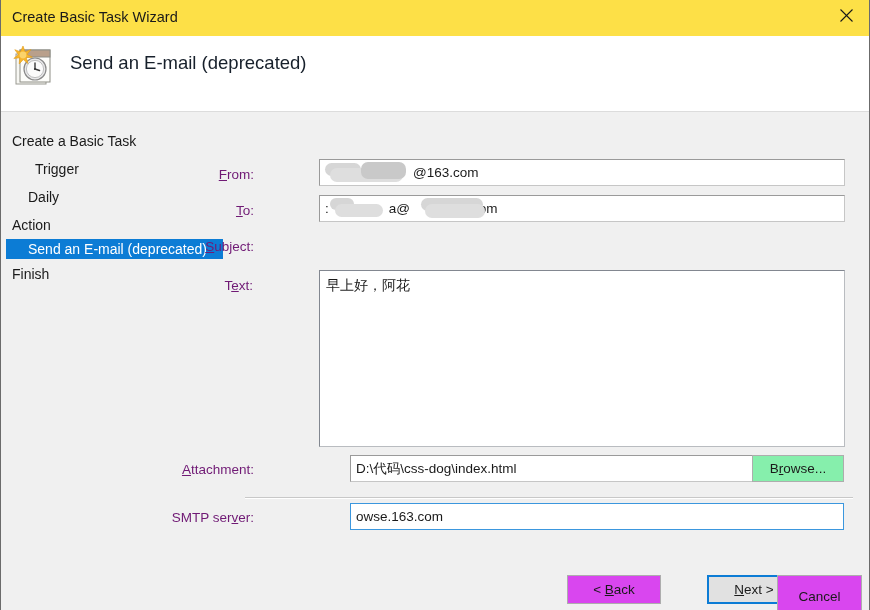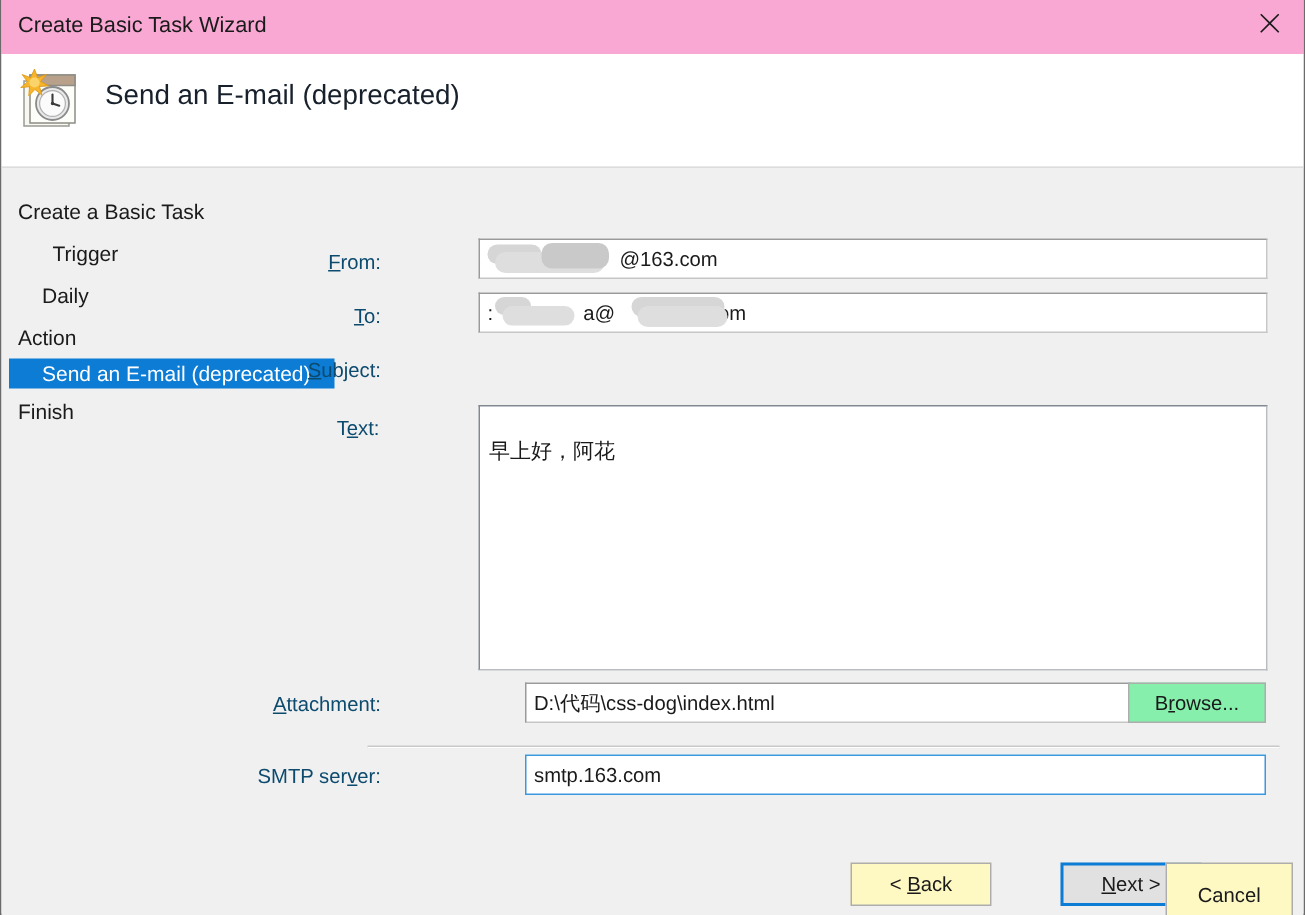--- a/index.html
+++ b/index.html
@@ -25,21 +25,21 @@
     border-right: 1px solid #6b6b6b;
     border-bottom: 1px solid #6b6b6b;
   }
 
   
   #titlebar {
     position: absolute;
     left: 0; top: 0;
     width: 868px;
     height: 36px;
-    background: #f9a8d4;
+    background: #fde047;
   }
   #title-text {
     position: absolute;
     left: 11px;
     top: 9px;
     font-size: 14.5px;
     color: #1a1a1a;
     white-space: nowrap;
   }
   #close-btn {
@@ -114,21 +114,21 @@
   .side-item.selected {
     background: #0c7cd5;
     color: #ffffff;
     width: 217px;
   }
 
   
   .form-label {
     position: absolute;
     font-size: 13.5px;
-    color: #0c4a6e;
+    color: #701a75;
     text-align: right;
     white-space: nowrap;
   }
   .accel { text-decoration: underline; }
 
   .field {
     position: absolute;
     box-sizing: border-box;
     background: #ffffff;
     border: 1px solid #b4b4b4;
@@ -153,21 +153,21 @@
   .textarea {
     position: absolute;
     box-sizing: border-box;
     background: #ffffff;
     border-top: 1px solid #828790;
     border-left: 1px solid #828790;
     border-right: 1px solid #b9bcc0;
     border-bottom: 1px solid #b9bcc0;
     font-size: 14px;
     color: #1a1a1a;
-    padding: 20px 6px;
+    padding: 5px 6px;
     overflow: hidden;
     white-space: pre-wrap;
     line-height: 19px;
   }
 
   
   .redact {
     position: absolute;
     background: #d6d6d6;
     border-radius: 7px;
@@ -184,21 +184,21 @@
     width: 608px;
     height: 1px;
     background: #c8c8c8;
     border-bottom: 1px solid #ffffff;
   }
 
   
   .btn {
     position: absolute;
     box-sizing: border-box;
-    background: #fef9c3;
+    background: #d946ef;
     border: 1px solid #adadad;
     font-size: 13.5px;
     color: #1a1a1a;
     display: flex;
     align-items: center;
     justify-content: center;
     cursor: default;
     white-space: nowrap;
   }
   .btn.default {
@@ -291,21 +291,21 @@
       <span>D:\代码\css-dog\index.html</span>
     </div>
     <div class="btn browse" style="left:751px; top:343px; width:92px; height:27px;">
       <span>B<span class="accel">r</span>owse...</span>
     </div>
 
     <div id="separator"></div>
 
     <div class="form-label" style="left:133px; top:398px; width:120px;">SMTP ser<span class="accel">v</span>er:</div>
     <div class="field focused" style="left:349px; top:391px; width:494px; height:27px;">
-      <span>smtp.163.com</span>
+      <span>owse.163.com</span>
     </div>
 
     <div class="btn" style="left:566px; top:463px; width:94px; height:29px;">
       <span>&lt;&nbsp;<span class="accel">B</span>ack</span>
     </div>
     <div class="btn default" style="left:671px; top:463px; width:94px; height:29px;margin-left:35px;">
       <span><span class="accel">N</span>ext &gt;</span>
     </div>
     <div class="btn" style="left:776px; top:463px; width:85px; height:42px;">
       <span>Cancel</span>

